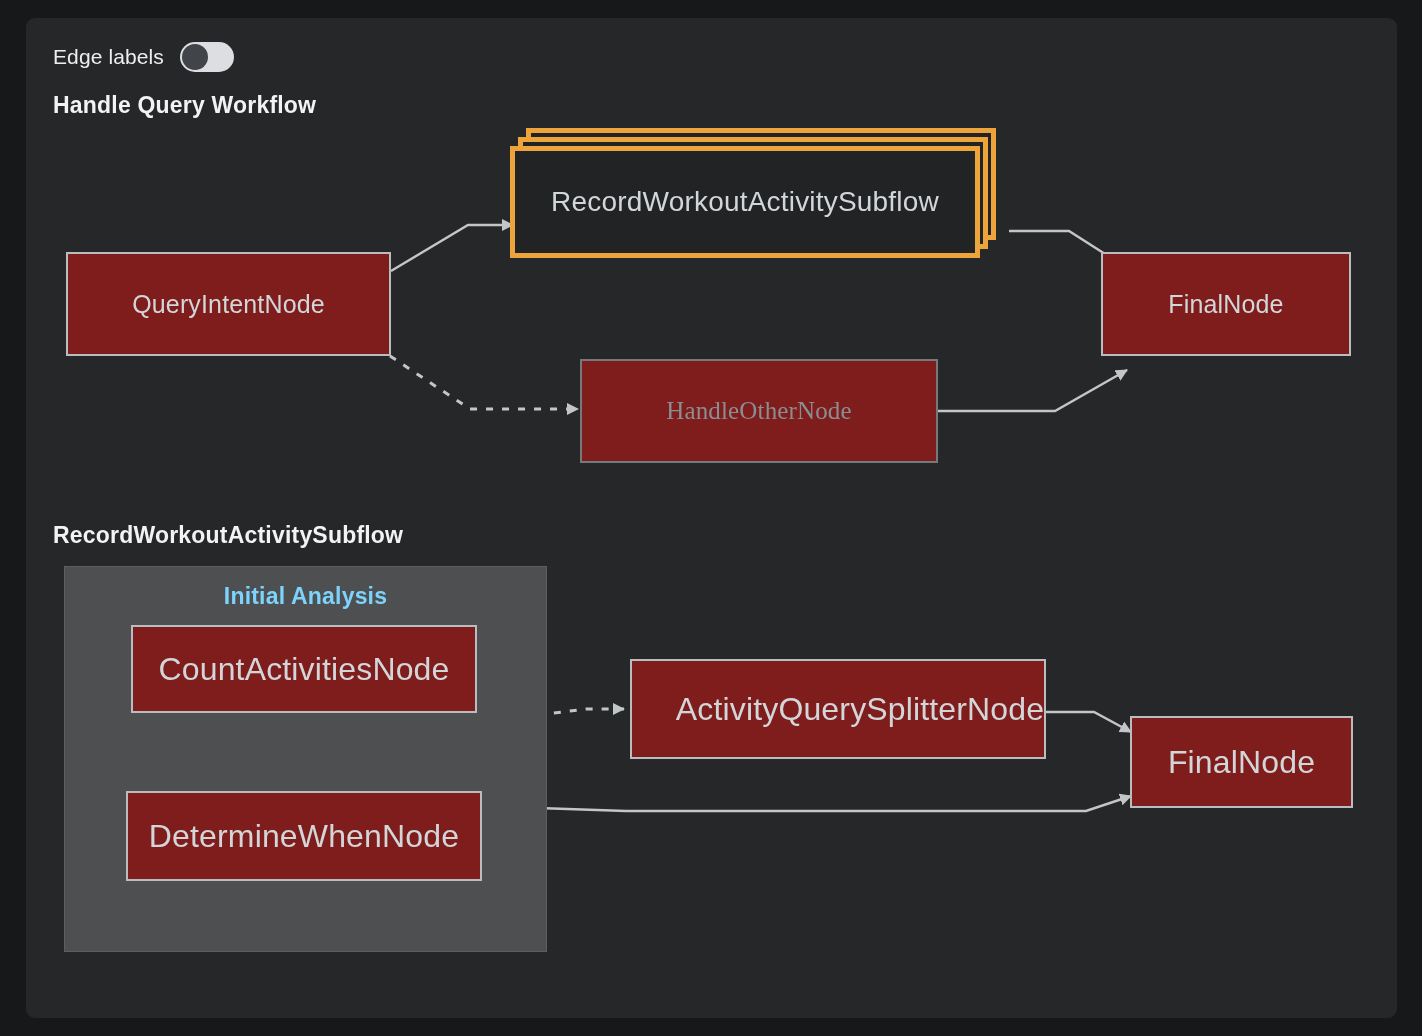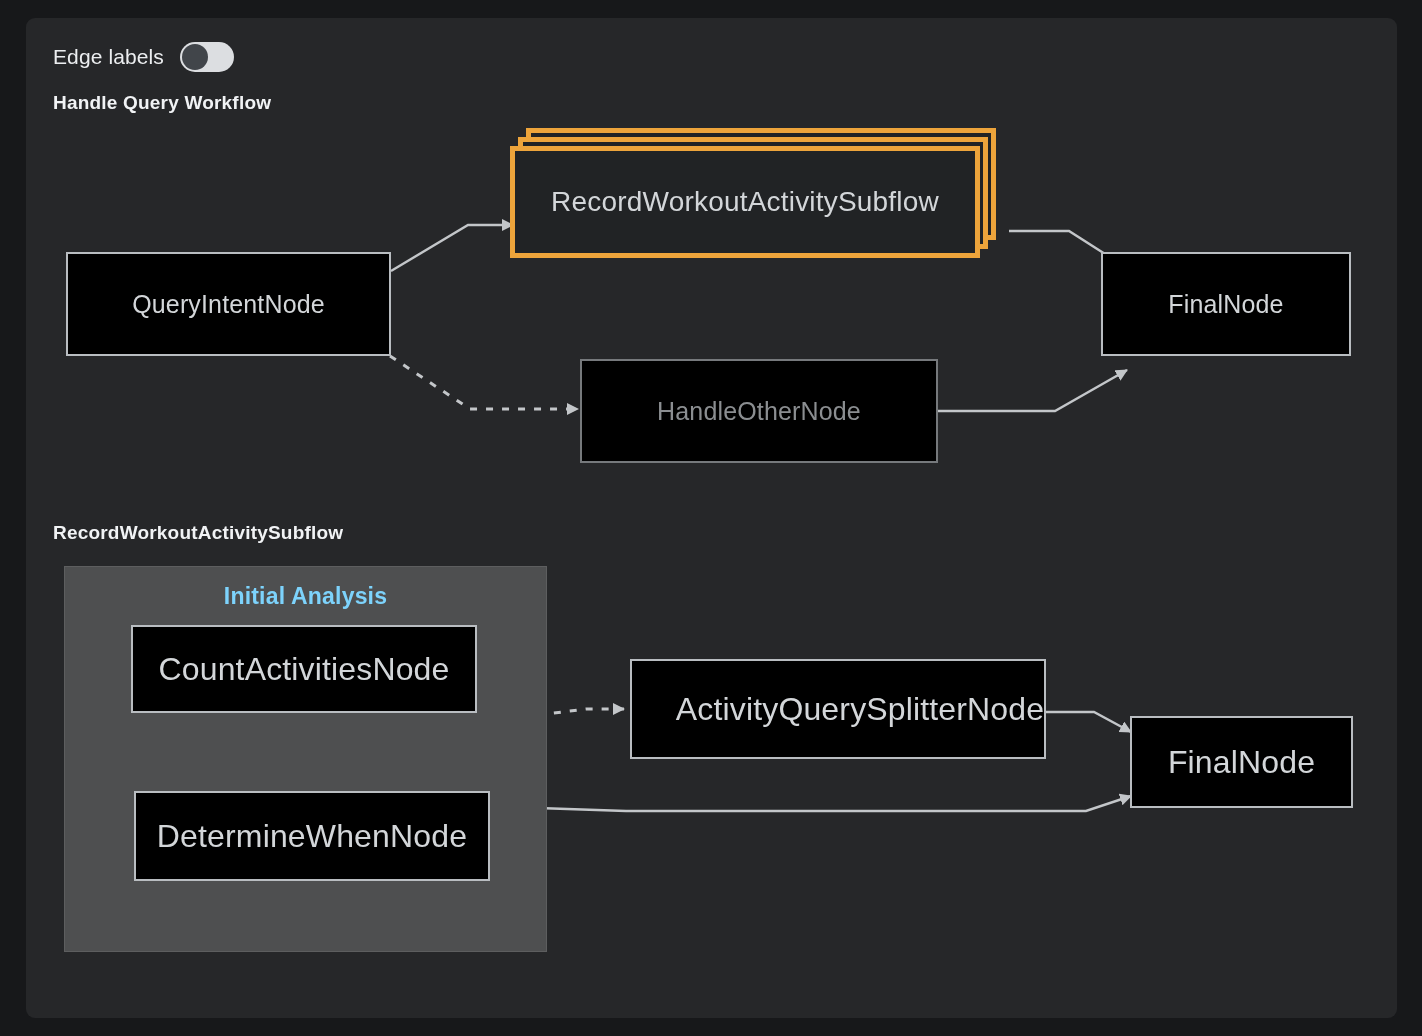--- a/index.html
+++ b/index.html
@@ -62,21 +62,21 @@
     width: 26px;
     height: 26px;
     border-radius: 50%;
     background: #41454a;
   }
 
   
   .section-title {
     position: absolute;
     color: #f1f3f5;
-    font-size: 19px;
+    font-size: 23px;
     font-weight: bold;
     letter-spacing: 0.2px;
   }
   #title-top   { left: 27px; top: 74px; }
   #title-bottom{ left: 27px; top: 504px; }
 
   
   .graph {
     position: absolute;
     left: 0;
@@ -94,32 +94,33 @@
     pointer-events: none;
   }
 
   
   .node {
     position: absolute;
     box-sizing: border-box;
     display: flex;
     align-items: center;
     justify-content: center;
-    background: #000000;
+    background: #7f1d1d;
     border: 2px solid #b9bdc1;
     color: #d3d6d9;
     font-size: 25px;
     letter-spacing: 0.15px;
     cursor: pointer;
     text-align: center;
   }
 
   .node.dim {
     border-color: #76797c;
     color: #8b8e91;
+    font-family: Liberation Serif, serif;
   }
 
   .node.small {
     font-size: 32px;
   }
 
   
   .stack-wrap {
     position: absolute;
     cursor: pointer;
@@ -234,21 +235,21 @@
           <path d="M 512,790 L 600,793 L 1060,793 L 1105,778" fill="none" stroke="#c3c6c9" stroke-width="2.4" marker-end="url(#arrow-r)"></path>
         </g>
       </svg>
 
       <div class="group-box" style="left:38px; top:548px; width:483px; height:386px;">
         <div class="group-title">Initial Analysis</div>
       </div>
 
       <div class="node small" id="node-count-activities" style="left:105px; top:607px; width:346px; height:88px;">CountActivitiesNode</div>
 
-      <div class="node small" id="node-determine-when" style="left:108px; top:773px; width:356px; height:90px;">DetermineWhenNode</div>
+      <div class="node small" id="node-determine-when" style="left:100px; top:773px; width:356px; height:90px;">DetermineWhenNode</div>
 
       <div class="node small" id="node-activity-splitter" style="left:604px; top:641px; width:416px; height:100px;padding-left:44px;">ActivityQuerySplitterNode</div>
 
       <div class="node small" id="node-final-bottom" style="left:1104px; top:698px; width:223px; height:92px;">FinalNode</div>
     </div>
 
   </div>
 </div>
 
 </body></html>

